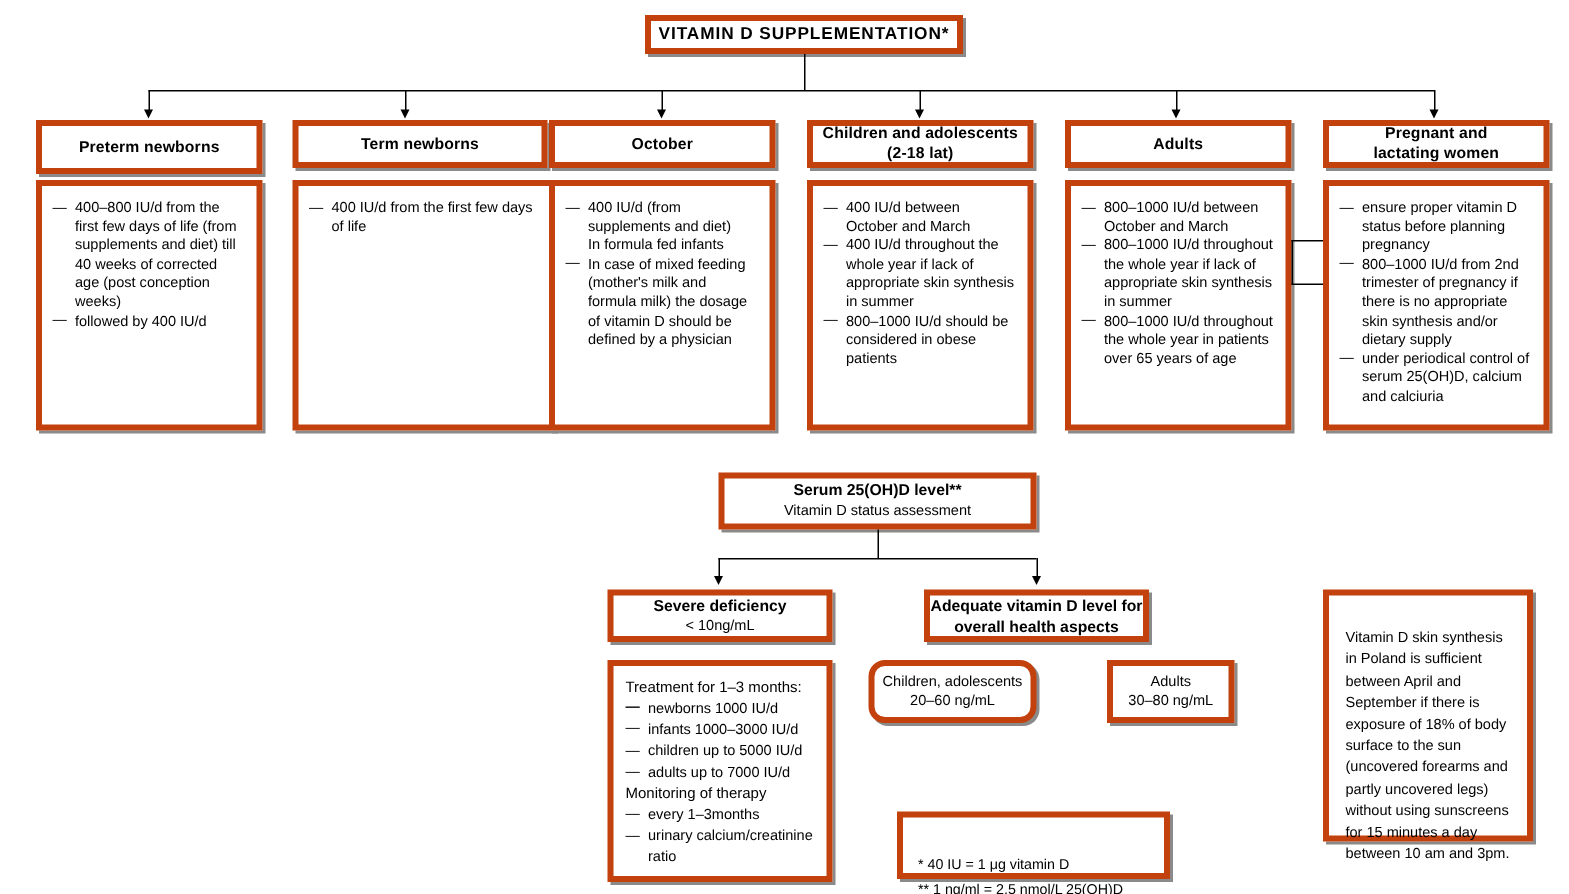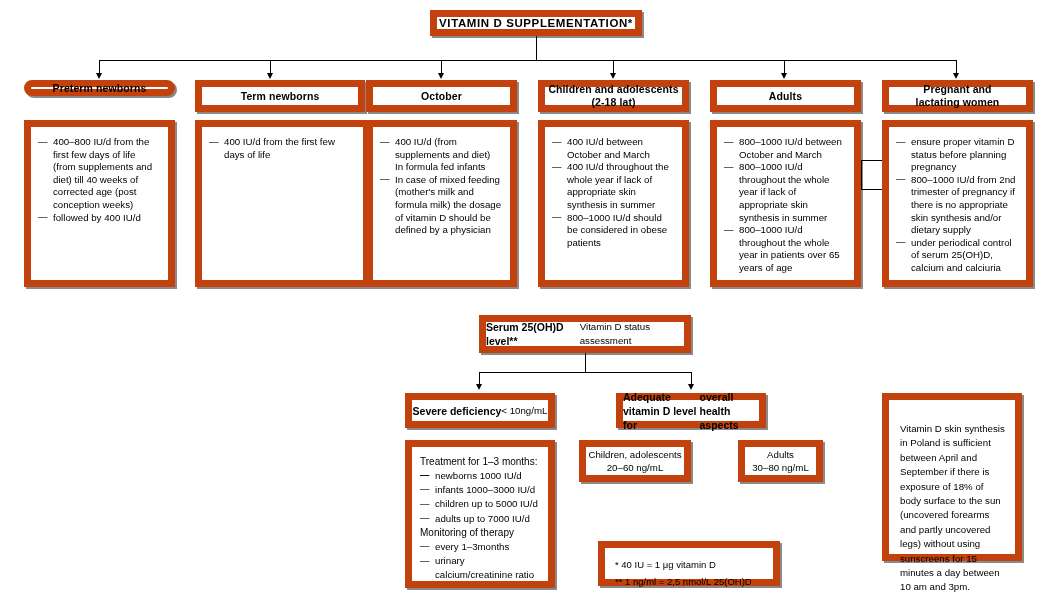--- a/index.html
+++ b/index.html
@@ -15,21 +15,21 @@
   #canvas {
     position: relative;
     width: 1046px;
     height: 596px;
     background: #ffffff;
     overflow: hidden;
   }
   .box {
     position: absolute;
     box-sizing: border-box;
-    border: 7px solid #c2410c;
+    border: 4px solid #c2410c;
     background: #ffffff;
   }
   .shadow {
     box-shadow: 2px 2px 0 0 #8a8a8a;
   }
   .hdr {
     display: flex;
     align-items: center;
     justify-content: center;
     text-align: center;
@@ -56,23 +56,24 @@
     display: flex;
     flex-direction: column;
     align-items: center;
     justify-content: center;
     text-align: center;
     font-size: 9.7px;
     line-height: 13.5px;
   }
   .ctr-box {
     display: flex;
-    flex-direction: row;
+    flex-direction: column;
     align-items: center;
     justify-content: center;
+    text-align: center;
   }
   .ctr-box .l1 {
     font-weight: bold;
     font-size: 10.5px;
     line-height: 14px;
   }
   .ctr-box .l2 {
     font-size: 9.7px;
     line-height: 14px;
   }
@@ -110,21 +111,21 @@
     line-height: 13.5px;
   }
   .note-box {
     font-size: 9.7px;
     line-height: 14.4px;
     padding: 22px 10px 10px 11px;
   }
   .foot-box {
     font-size: 9.5px;
     line-height: 17px;
-    padding: 8px 0 0 10px;
+    padding: 23px 0 0 10px;
   }
   
   .ln-h {
     position: absolute;
     height: 0;
     border-top: 1px solid #000;
   }
   .ln-v {
     position: absolute;
     width: 0;
@@ -164,21 +165,21 @@
   <div class="arrow" style="left:267px; top:73px;"></div>
   <div class="ln-v" style="left:441px; top:60px; height:14px;"></div>
   <div class="arrow" style="left:438px; top:73px;"></div>
   <div class="ln-v" style="left:613px; top:60px; height:14px;"></div>
   <div class="arrow" style="left:610px; top:73px;"></div>
   <div class="ln-v" style="left:784px; top:60px; height:14px;"></div>
   <div class="arrow" style="left:781px; top:73px;"></div>
   <div class="ln-v" style="left:956px; top:60px; height:14px;"></div>
   <div class="arrow" style="left:953px; top:73px;"></div>
 
-  <div class="box shadow hdr" style="left:24px; top:80px; width:151px; height:16px;border-radius:14px;">
+  <div class="box shadow hdr" style="left:24px; top:80px; width:151px; height:36px;">
     <div>
       <div>Preterm newborns</div>
     </div>
   </div>
   <div class="box shadow body-box" style="left:24px; top:120px; width:151px; height:167px;">
     <ul class="dash">
       <li class="d">400–800 IU/d from the first few days of life (from supplements and diet) till 40 weeks of corrected age (post conception weeks)</li>
       <li class="d">followed by 400 IU/d</li>
     </ul>
   </div>
@@ -281,21 +282,21 @@
       <li class="d">children  up to 5000 IU/d</li>
       <li class="d">adults  up to 7000 IU/d</li>
     </ul>
     <div class="sub-head">Monitoring of therapy</div>
     <ul class="dash">
       <li class="d">every 1–3months</li>
       <li class="d">urinary calcium/creatinine ratio</li>
     </ul>
   </div>
 
-  <div class="box shadow plain-box" style="left:579px; top:440px; width:112px; height:42px;">
+  <div class="box shadow plain-box" style="left:579px; top:440px; width:112px; height:42px;border-radius:11px;">
     <div>Children, adolescents</div>
     <div>20–60 ng/mL</div>
   </div>
   <div class="box shadow plain-box" style="left:738px; top:440px; width:85px; height:42px;">
     <div>Adults</div>
     <div>30–80 ng/mL</div>
   </div>
 
   <div class="box shadow note-box" style="left:882px; top:393px; width:140px; height:168px;">
     <span>Vitamin D skin synthesis in Poland is sufficient between April and September if there is exposure of 18% of body surface to the sun (uncovered forearms and partly uncovered legs) without using sunscreens for 15 minutes a day between 10 am and 3pm.</span>

